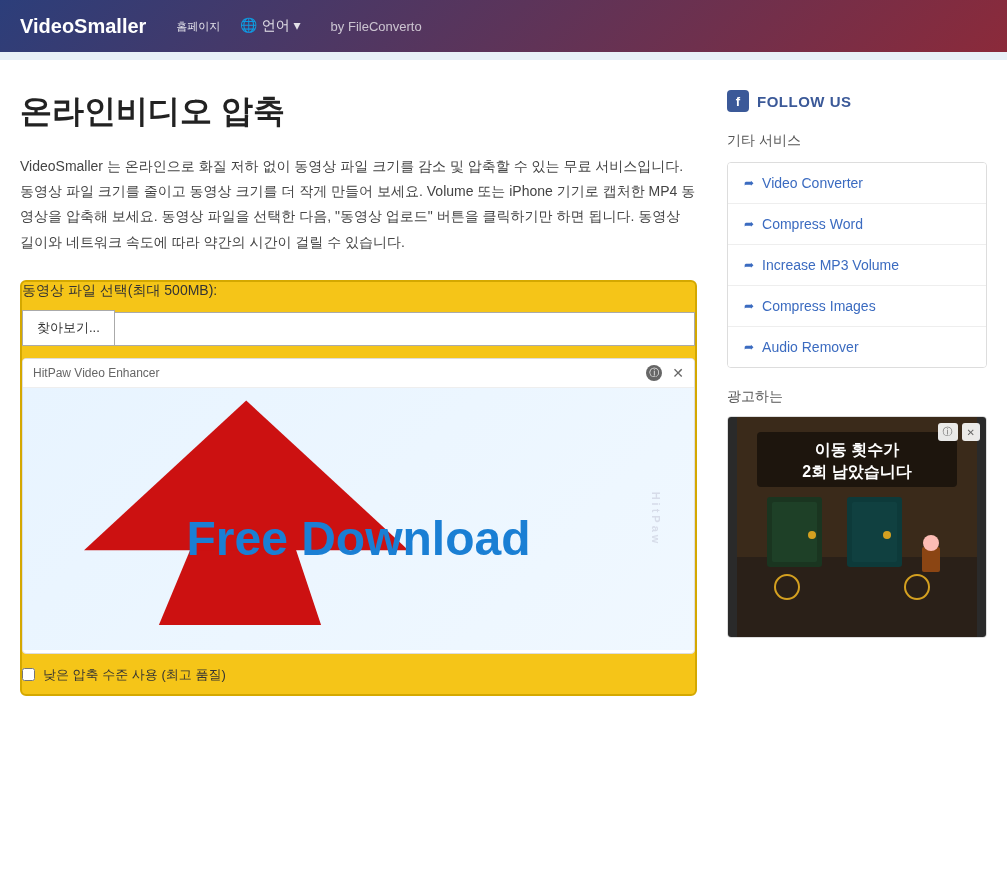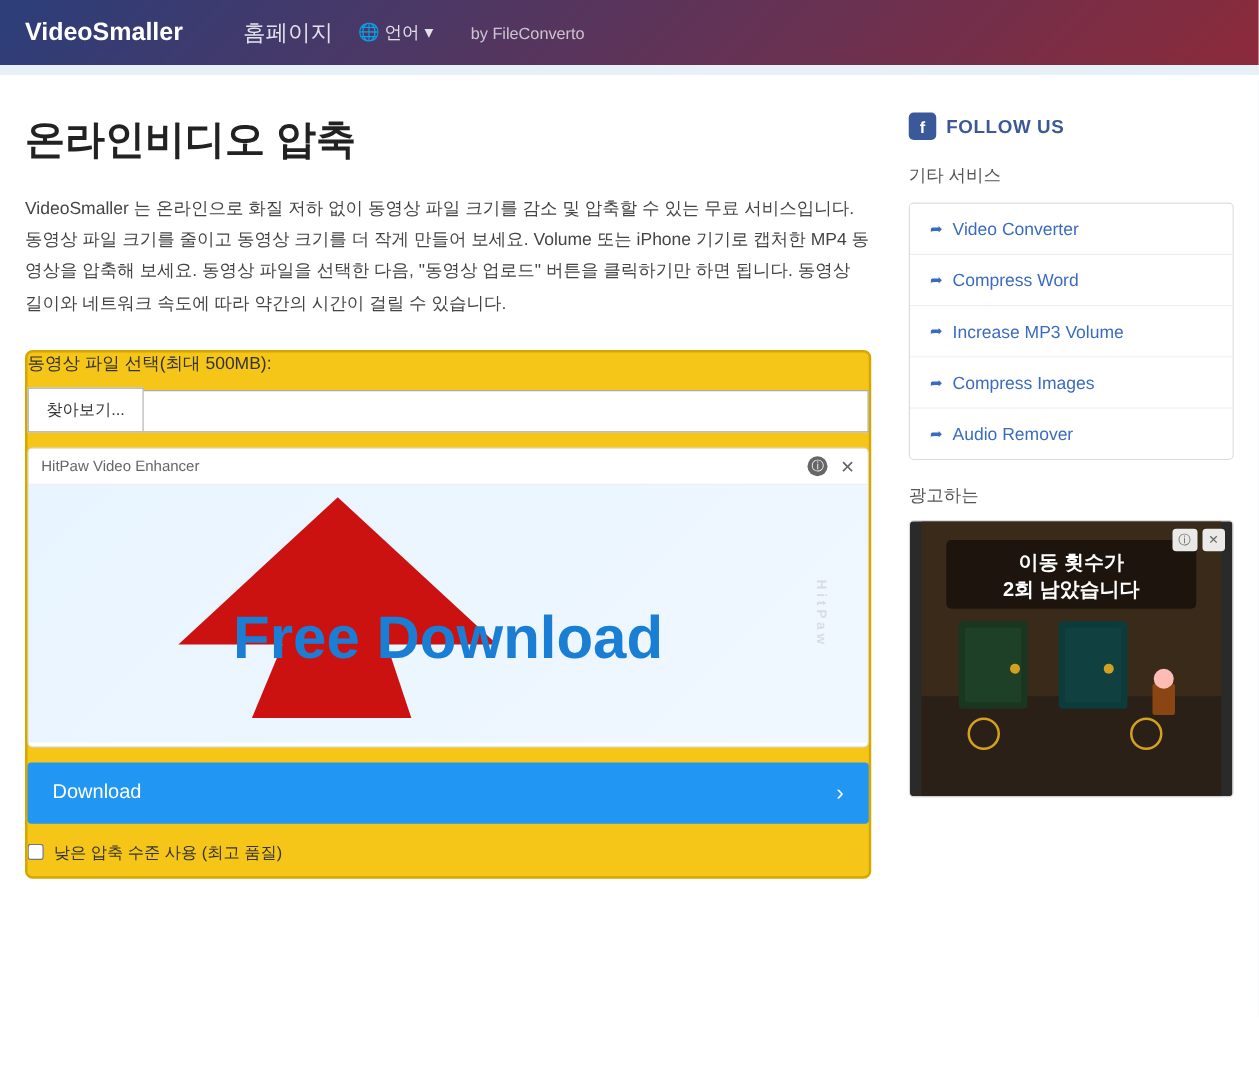--- a/index.html
+++ b/index.html
@@ -21,22 +21,21 @@
       text-decoration: none;
     }
     .header-nav {
       display: flex;
       align-items: center;
       gap: 20px;
     }
     .header-nav a {
       color: rgba(255,255,255,0.85);
       text-decoration: none;
-      font-size: 18px;
-      margin-left: 18px;
+      font-size: 11px;
     }
 
     
     .sub-header {
       background: #e8f0f7;
       height: 8px;
     }
 
     
     .page-container {
@@ -114,21 +113,21 @@
     }
 
     
     .ad-area {
       background: white;
       border: 1px solid #ddd;
       border-radius: 4px;
       margin-bottom: 12px;
       position: relative;
       overflow: hidden;
-      height: 240px;
+      height: 296px;
     }
 
     .ad-top-bar {
       display: flex;
       justify-content: space-between;
       align-items: center;
       padding: 6px 10px;
       background: white;
       border-bottom: 1px solid #eee;
       font-size: 12px;
@@ -376,24 +375,20 @@
 
           <svg class="arrow-container" viewBox="0 0 500 210" xmlns="http://www.w3.org/2000/svg">
             <polygon points="90,190 140,70 180,70 220,190" fill="#cc1111"></polygon>
             <polygon points="30,130 160,10 290,130" fill="#cc1111"></polygon>
           </svg>
           <div class="ad-free-download" style="position:relative;z-index:3;">Free Download</div>
           <div class="hitpaw-watermark">HitPaw</div>
         </div>
       </div>
 
-      <button class="download-button">
-        <span>Download</span>
-        <span class="arrow-right">›</span>
-      </button>
 
       <div class="checkbox-row">
         <input type="checkbox" id="lowcomp" style="">
         <label for="lowcomp">낮은 압축 수준 사용 (최고 품질)</label>
       </div>
     </div>
   </main>
 
   <aside class="sidebar">
 

